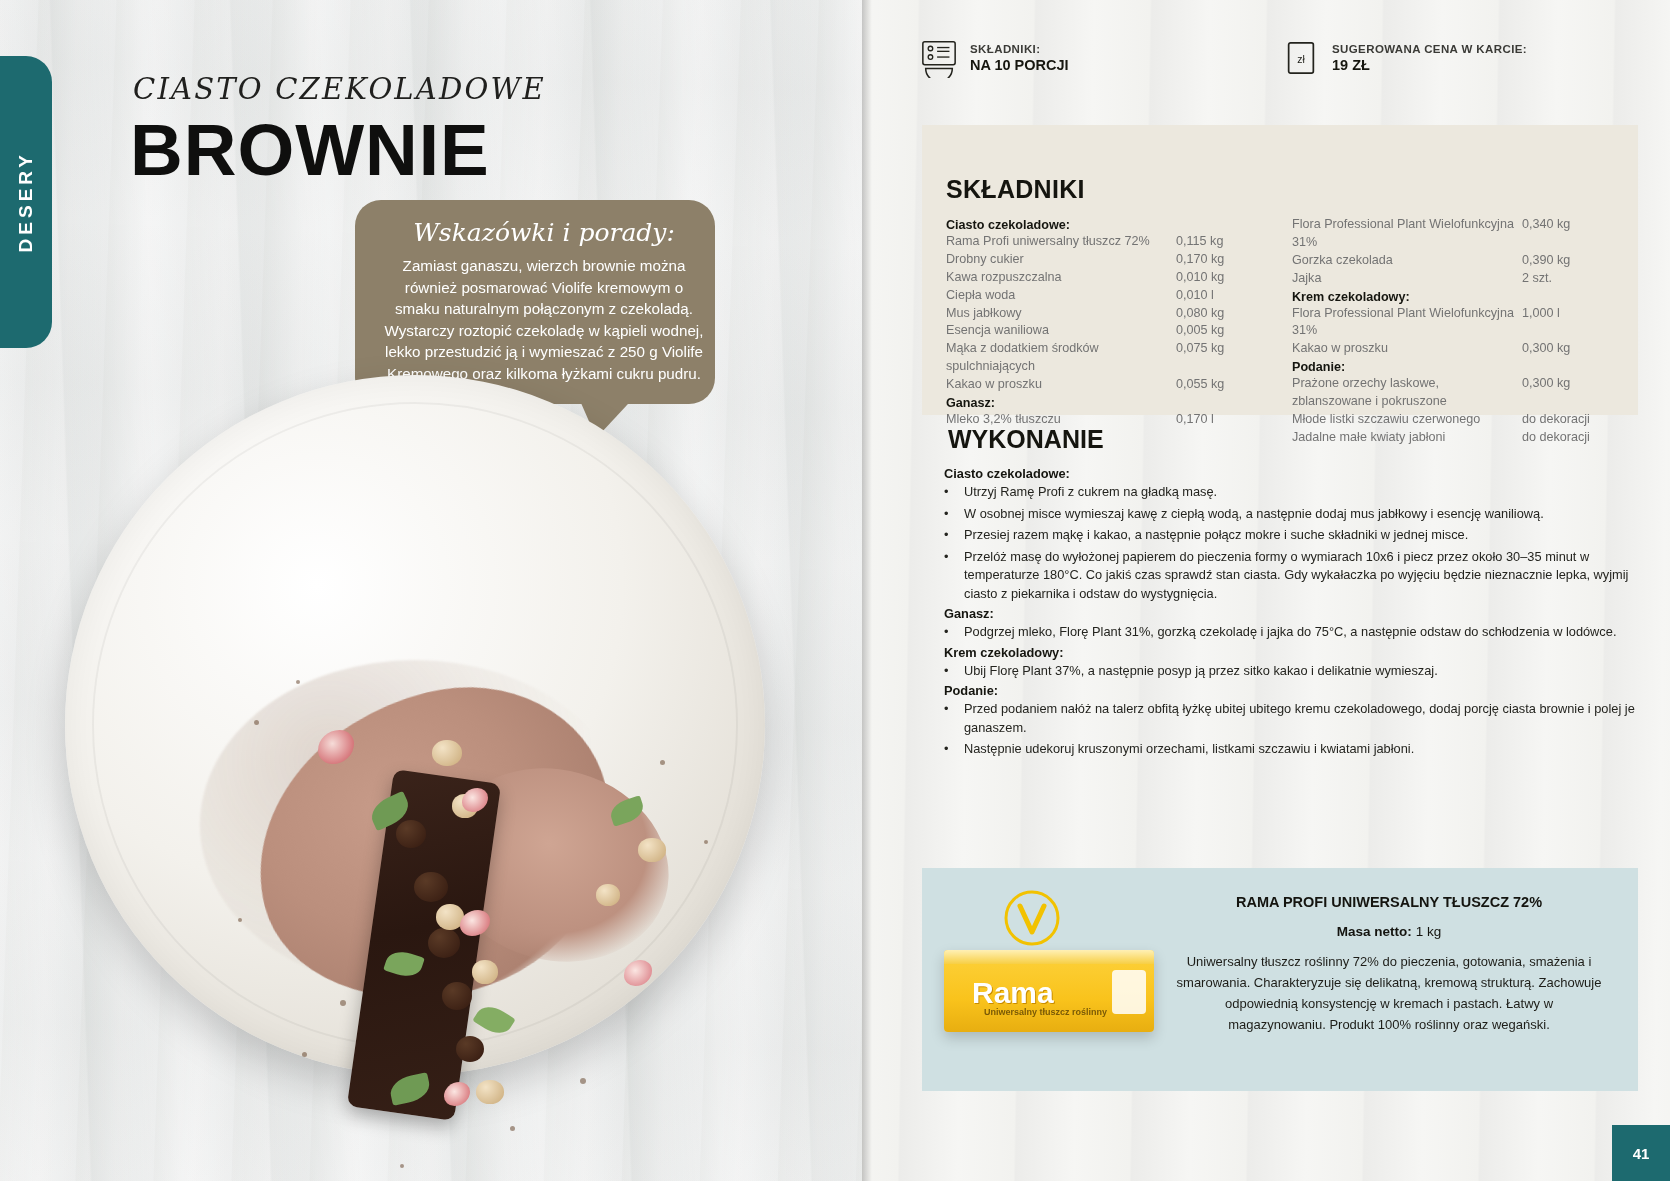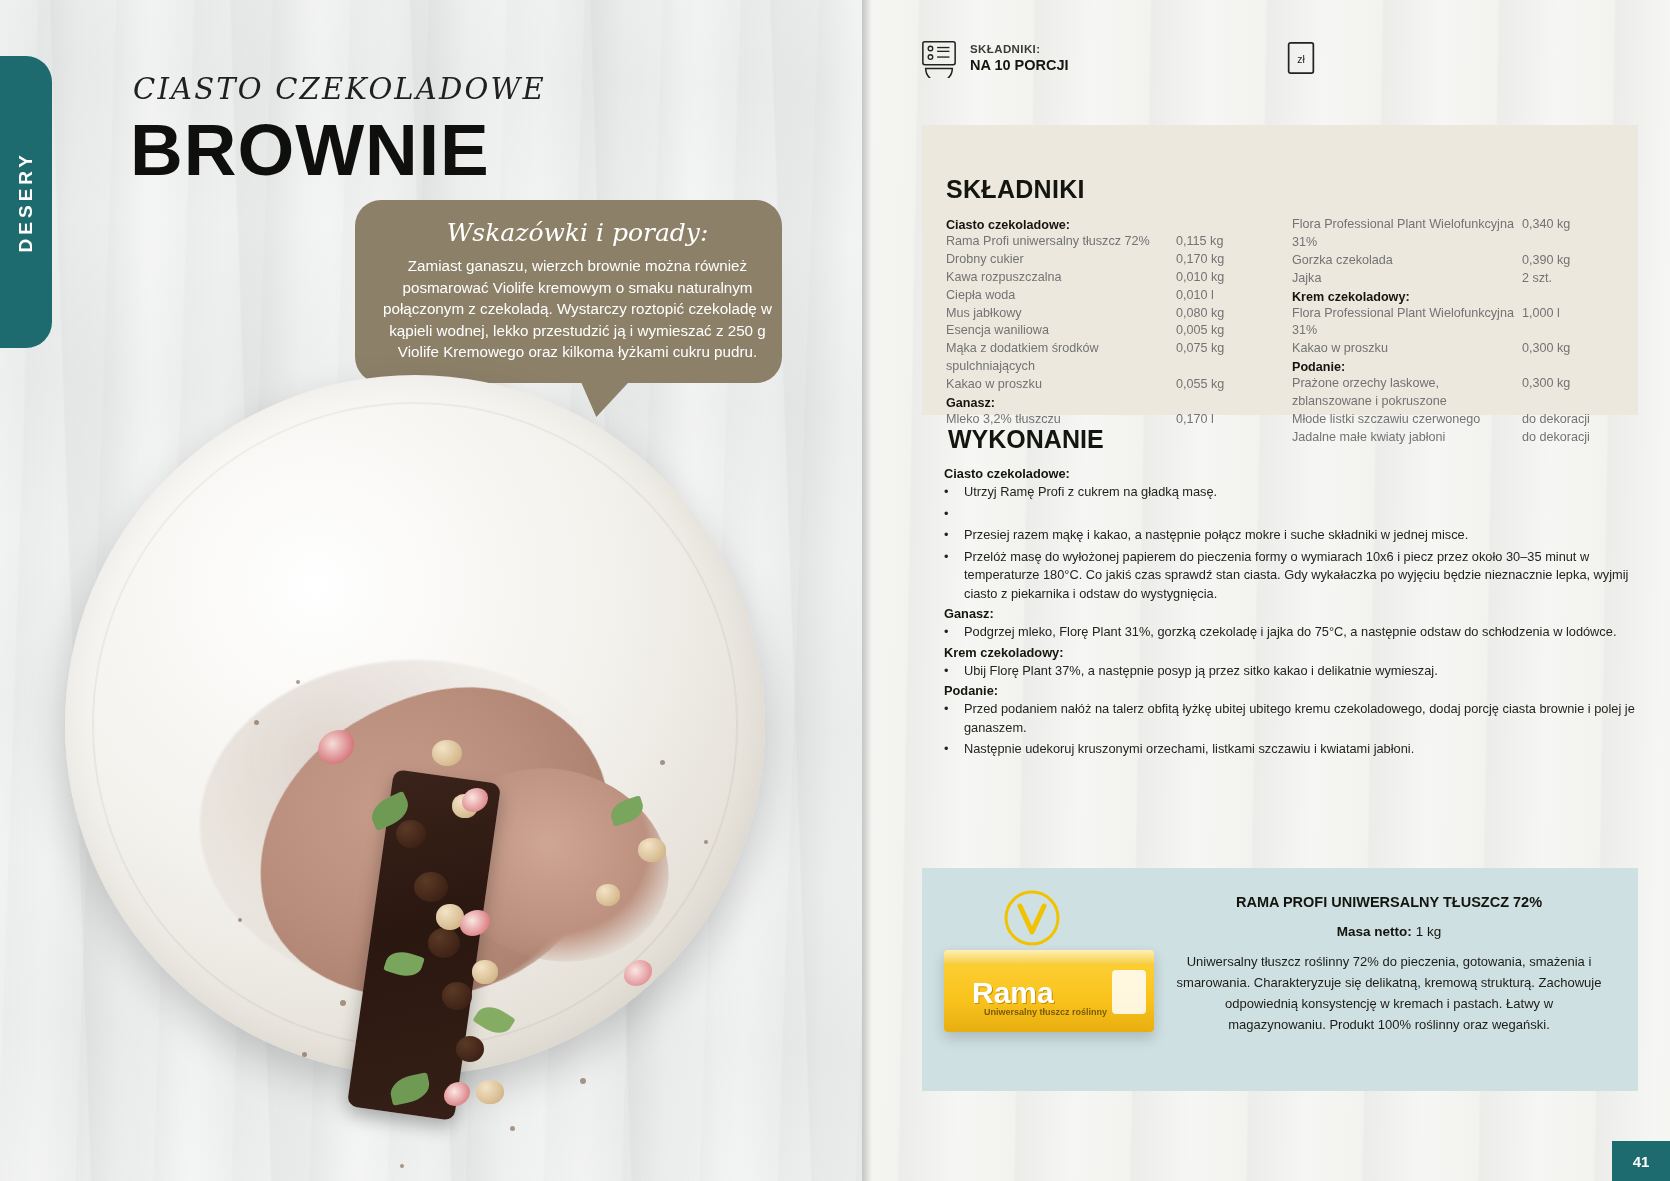--- a/index.html
+++ b/index.html
@@ -70,21 +70,21 @@
     font-weight: 800;
     font-size: 73px;
     letter-spacing: 1px;
     color: #0f0f0e;
   }
 
   
   .tips-bubble {
     position: absolute;
     left: 355px; top: 200px;
-    width: 427px;
+    width: 360px;
     background: #8d8069;
     border-radius: 26px;
     padding: 18px 8px 20px 26px;
     color: #ffffff;
     text-align: center;
   }
   .tips-bubble:after {
     content: "";
     position: absolute;
     left: 222px; bottom: -34px;
@@ -320,21 +320,21 @@
   }
   .product-mass { font-size: 13.5px; color: #14140f; margin-bottom: 12px; }
   .product-mass b { font-weight: 800; }
   .product-desc {
     font-size: 13px; color: #1d1d18; line-height: 1.62;
   }
 
   .page-num {
     position: absolute;
     right: 0; bottom: 0;
-    width: 58px; height: 40px;
+    width: 58px; height: 56px;
     background: #1d6a6f;
     color: #ffffff;
     display: flex; align-items: center; justify-content: center;
     font-size: 15px; font-weight: 700;
   }
 </style>
 </head>
 <body>
 
 <div class="page">
@@ -422,20 +422,24 @@
           <div class="meta-value">NA 10 PORCJI</div>
         </div>
       </div>
 
 
       <div class="meta-item">
         <svg class="meta-icon" viewBox="0 0 40 40">
           <rect x="7" y="4" width="26" height="32" rx="2" fill="none" stroke="#23231d" stroke-width="1.8"></rect>
           <text x="20" y="25" font-size="11" text-anchor="middle" fill="#23231d" font-family="Liberation Sans, sans-serif">zł</text>
         </svg>
+        <div class="meta-text">
+          <div class="meta-label">SUGEROWANA CENA W KARCIE:</div>
+          <div class="meta-value">19 ZŁ</div>
+        </div>
       </div>
     </div>
 
     <div class="ingredients-box">
       <div class="box-inner">
         <div class="section-h">SKŁADNIKI</div>
         <div class="ing-cols">
           <div class="ing-col" id="ing-left">
               <div class="ing-sub">Ciasto czekoladowe:</div>
               <div class="ing-line">
@@ -519,20 +523,21 @@
     <div class="method">
       <div class="method-h">WYKONANIE</div>
       <div id="method-list">
           <div class="step-sub">Ciasto czekoladowe:</div>
           <div class="step">
             <span class="bullet">•</span>
             <span>Utrzyj Ramę Profi z cukrem na gładką masę.</span>
           </div>
           <div class="step">
             <span class="bullet">•</span>
+            <span>W osobnej misce wymieszaj kawę z ciepłą wodą, a następnie dodaj mus jabłkowy i esencję waniliową.</span>
           </div>
           <div class="step">
             <span class="bullet">•</span>
             <span>Przesiej razem mąkę i kakao, a następnie połącz mokre i suche składniki w jednej misce.</span>
           </div>
           <div class="step">
             <span class="bullet">•</span>
             <span>Przelóż masę do wyłożonej papierem do pieczenia formy o wymiarach 10x6 i piecz przez około 30–35 minut w temperaturze 180°C. Co jakiś czas sprawdź stan ciasta. Gdy wykałaczka po wyjęciu będzie nieznacznie lepka, wyjmij ciasto z piekarnika i odstaw do wystygnięcia.</span>
           </div>
           <div class="step-sub">Ganasz:</div>

